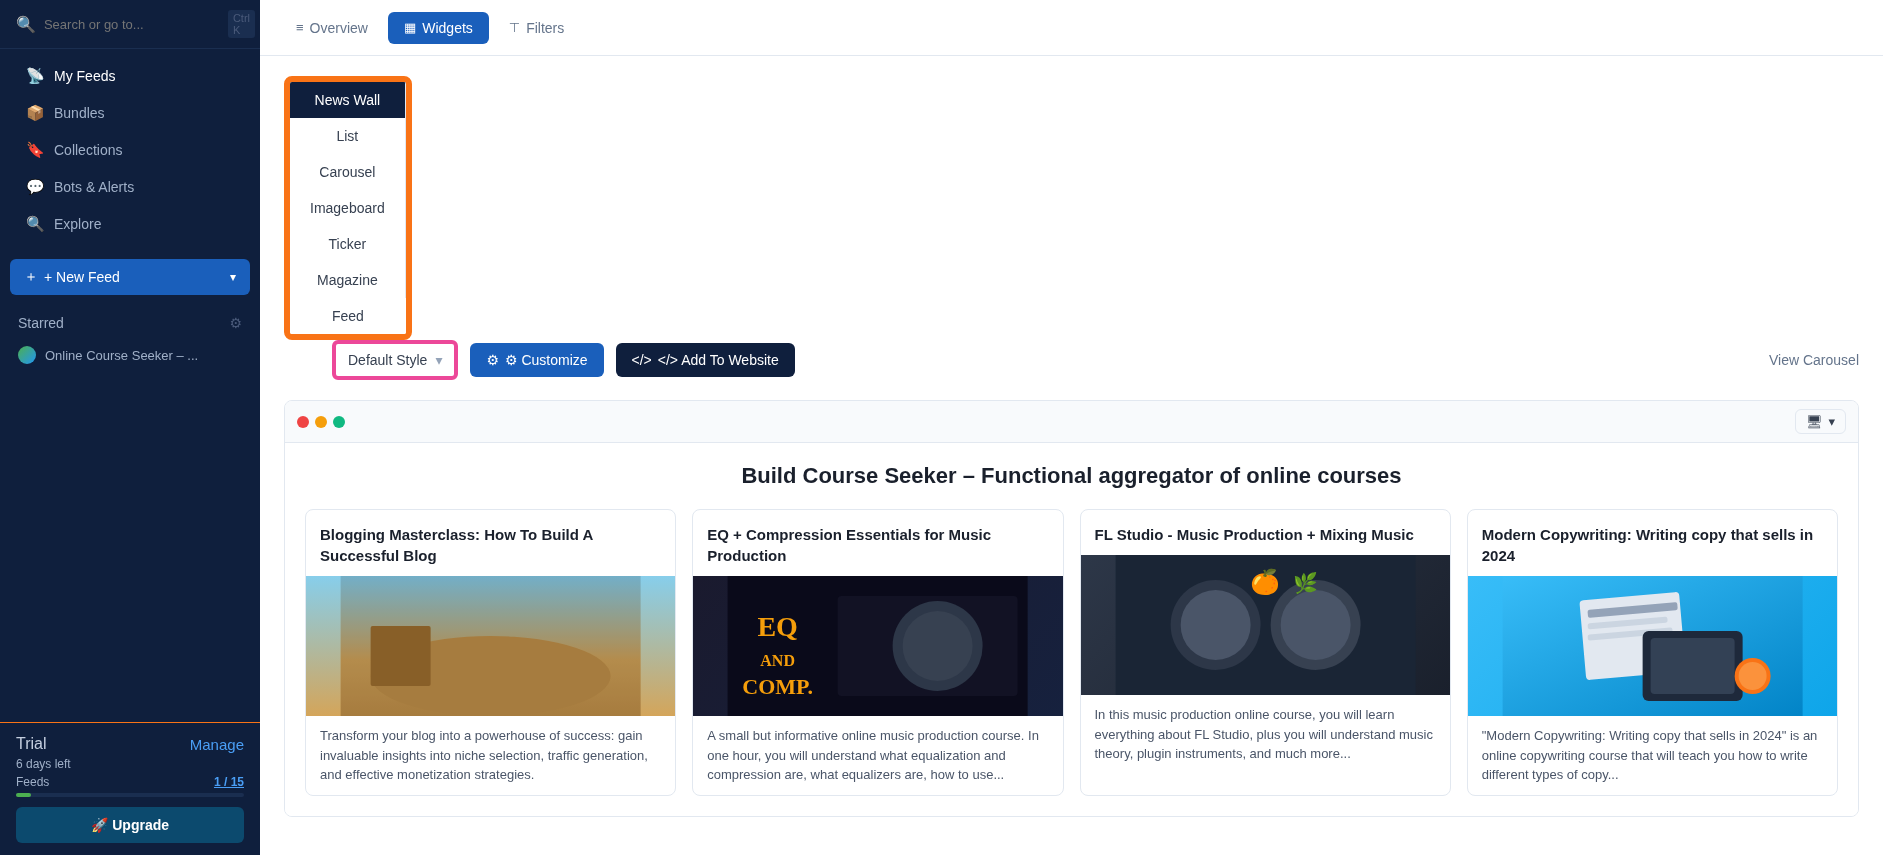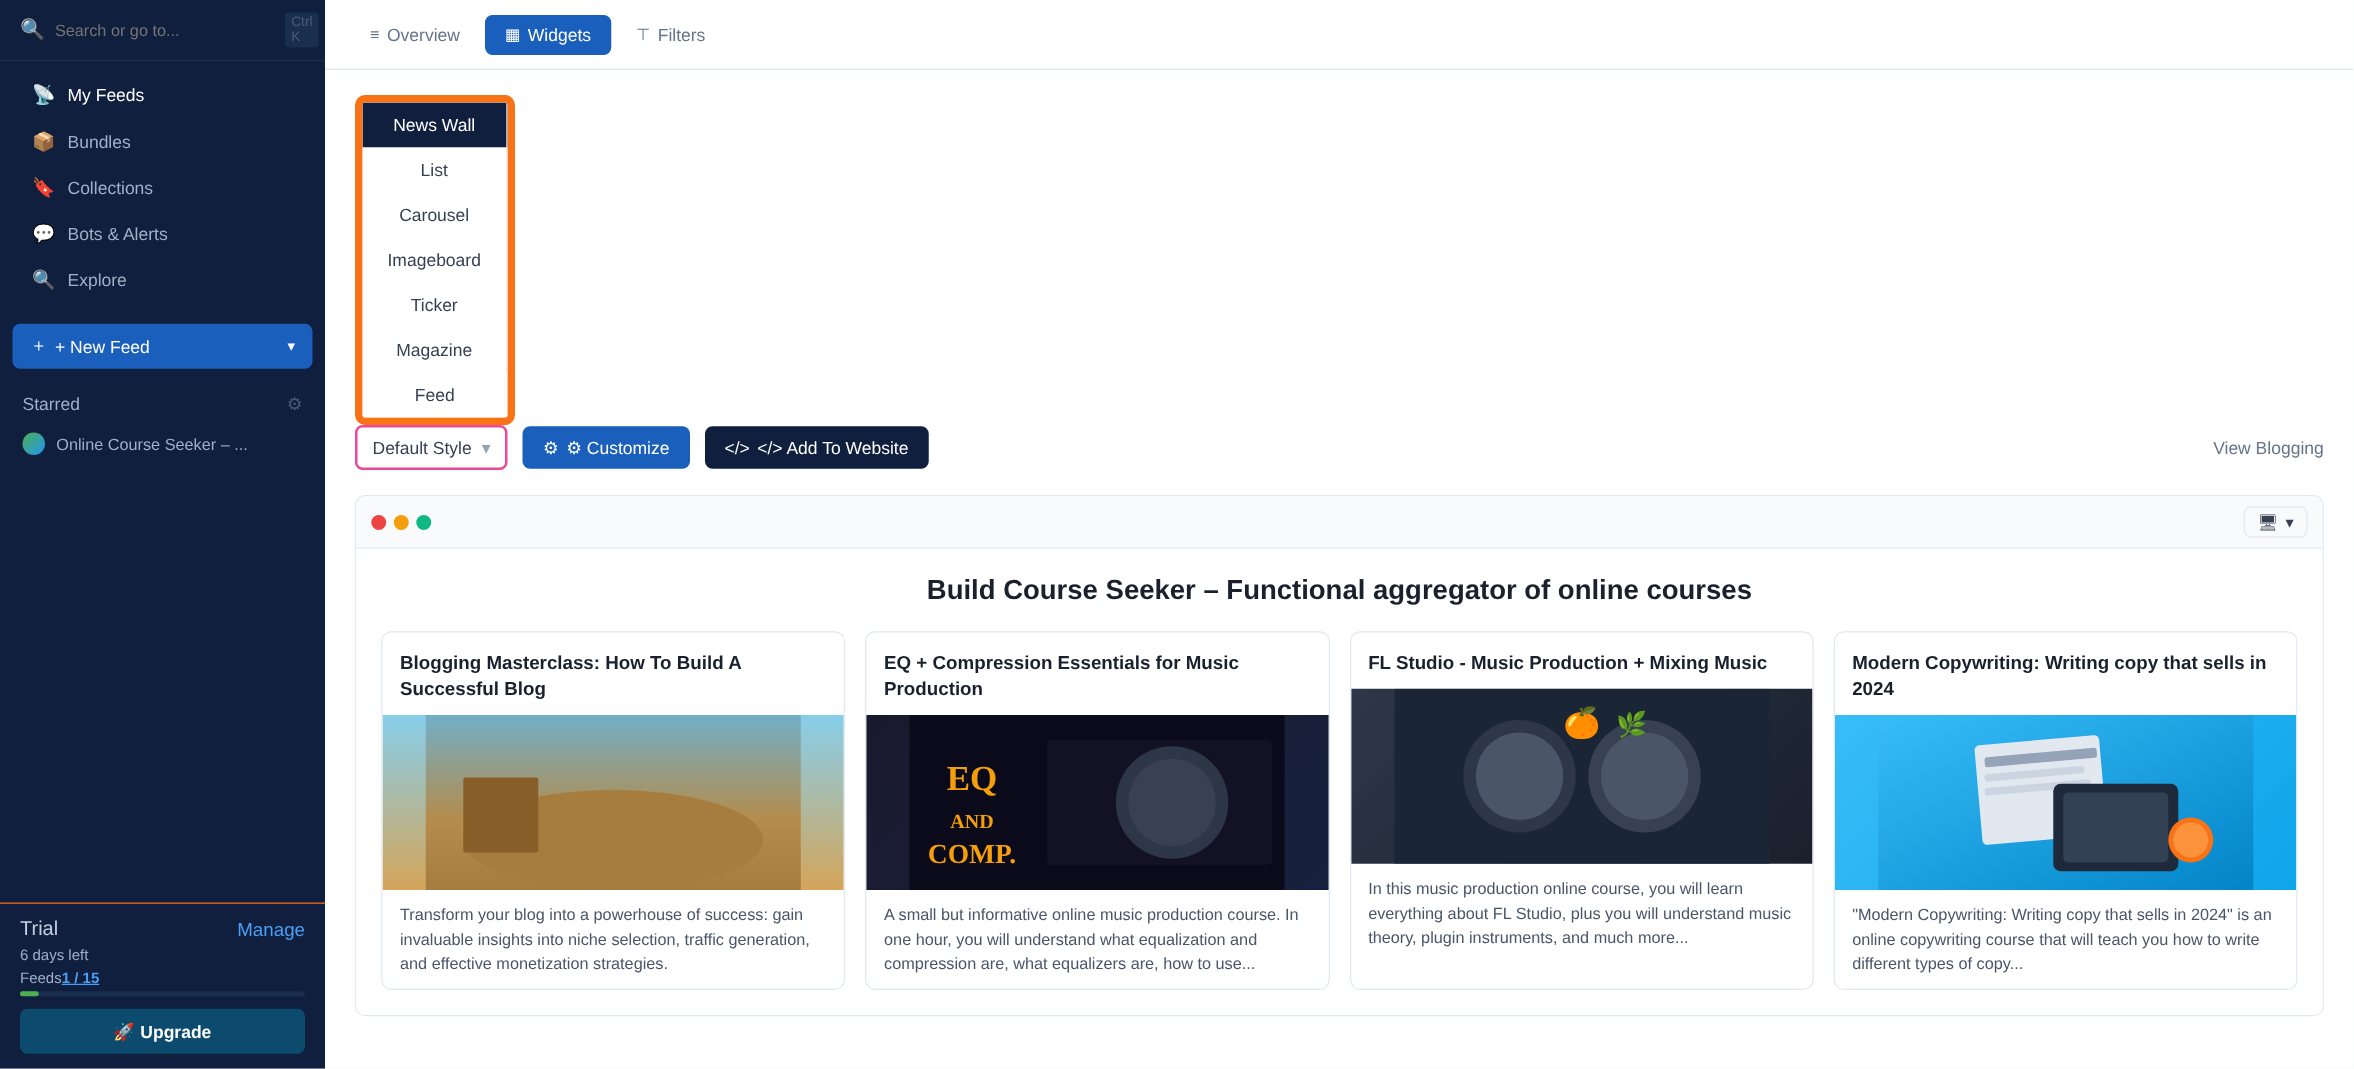--- a/index.html
+++ b/index.html
@@ -106,21 +106,21 @@
     }
     .trial-row {
       display: flex;
       justify-content: space-between;
       align-items: center;
       margin-bottom: 4px;
     }
     .manage-link { font-size: 15px; color: #4a9ef5; cursor: pointer; text-decoration: none; }
     .feeds-row {
       display: flex;
-      justify-content: flex-start;
+      justify-content: space-between;
       align-items: center;
       margin: 4px 0;
       font-size: 12px;
       color: #a0b0c8;
     }
     .feeds-count { color: #4a9ef5; font-weight: 600; text-decoration: underline; }
     .progress-bar {
       height: 4px;
       background: #1a2e50;
       border-radius: 2px;
@@ -224,28 +224,29 @@
     
     .toolbar {
       display: flex;
       align-items: center;
       gap: 12px;
       margin-bottom: 20px;
     }
     .style-select {
       display: flex;
       align-items: flex-start;
-      border: 2px solid #ec4899;
+      border: 4px solid #ec4899;
       border-radius: 6px;
       padding: 8px 12px;
       font-size: 14px;
       color: #374151;
       background: #fff;
       cursor: pointer;
       gap: 8px;
+      margin-left: 48px;
     }
     .style-select .chev { color: #94a3b8; }
     .customize-btn {
       display: flex;
       align-items: center;
       gap: 6px;
       background: #1a5fbb;
       color: #fff;
       border: none;
       border-radius: 6px;
@@ -494,21 +495,21 @@
         <span class="chev">▾</span>
       </div>
       <button class="customize-btn">
         <span>⚙</span>
         <span>⚙ Customize</span>
       </button>
       <button class="add-website-btn">
         <span>&lt;/&gt;</span>
         <span>&lt;/&gt; Add To Website</span>
       </button>
-      <span class="view-analytics">View Blogging</span>
+      <span class="view-analytics">View Carousel</span>
     </div>
 
     <div class="preview-container">
       <div class="preview-titlebar">
         <div class="traffic-lights">
           <div class="tl tl-red"></div>
           <div class="tl tl-yellow"></div>
           <div class="tl tl-green"></div>
         </div>
         <div class="device-switcher">

